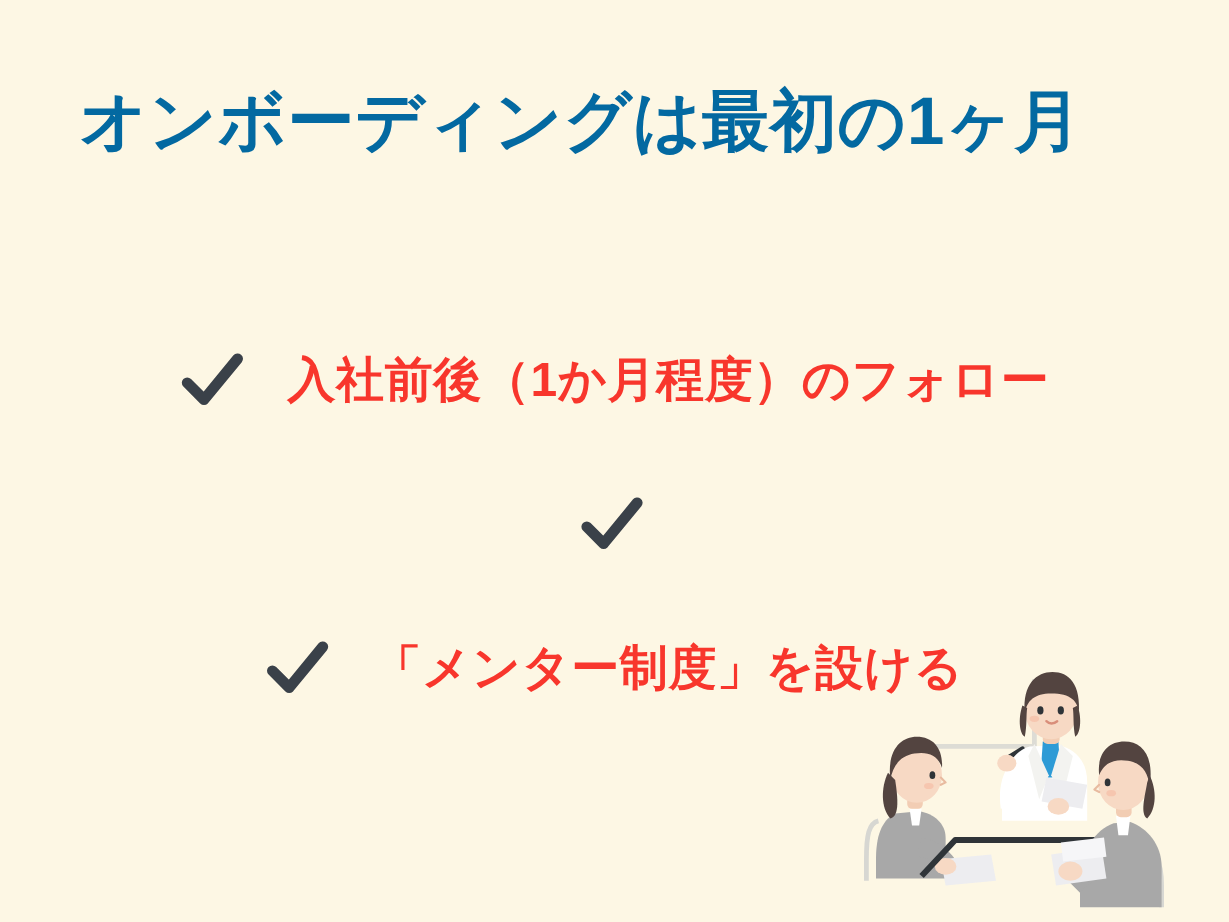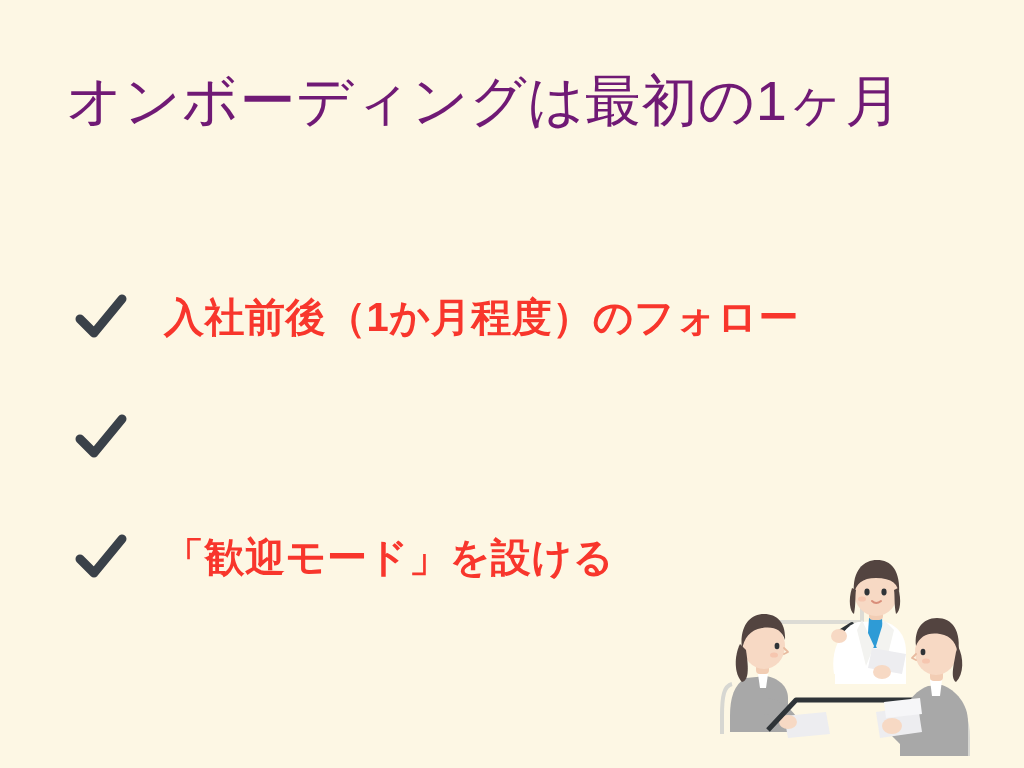--- a/index.html
+++ b/index.html
@@ -26,42 +26,43 @@
 
   
   .slide-title {
     position: absolute;
     left: 66px;
     top: 68px;
     width: 900px;
     margin: 0;
     font-size: 56px;
     line-height: 1.18;
-    font-weight: 400;
+    font-weight: 700;
     letter-spacing: 0.5px;
-    color: #701a75;
+    color: #0369a1;
     white-space: nowrap;
   }
 
   
   .bullet-list {
     position: absolute;
     left: 70px;
     top: 282px;
     width: 880px;
     margin: 0;
     padding: 0;
     list-style: none;
   }
 
   .bullet-item {
     display: flex;
     align-items: center;
     height: 70px;
     margin-bottom: 50px;
+    justify-content: center;
   }
   .bullet-item:last-child {
     margin-bottom: 0;
   }
 
   .check-icon {
     flex: 0 0 auto;
     width: 62px;
     height: 62px;
     display: block;
@@ -121,21 +122,21 @@
         </svg>
       </span>
     </li>
 
     <li class="bullet-item">
       <span class="check-icon">
         <svg viewBox="0 0 62 62" xmlns="http://www.w3.org/2000/svg" aria-hidden="true">
           <path d="M10 33 L24 47 L52 13" fill="none" stroke="#3A4149" stroke-width="9" stroke-linecap="round" stroke-linejoin="round"></path>
         </svg>
       </span>
-      <span class="bullet-text">「歓迎モード」を設ける</span>
+      <span class="bullet-text">「メンター制度」を設ける</span>
     </li>
 
   </ul>
 
   <div class="illustration">
     <svg viewBox="0 0 312 206" xmlns="http://www.w3.org/2000/svg" aria-hidden="true">
 
       <g>
         <path d="M66 66 L156 66 L156 12" fill="none" stroke="#DDDCD5" stroke-width="4" stroke-linecap="square"></path>
       </g>

